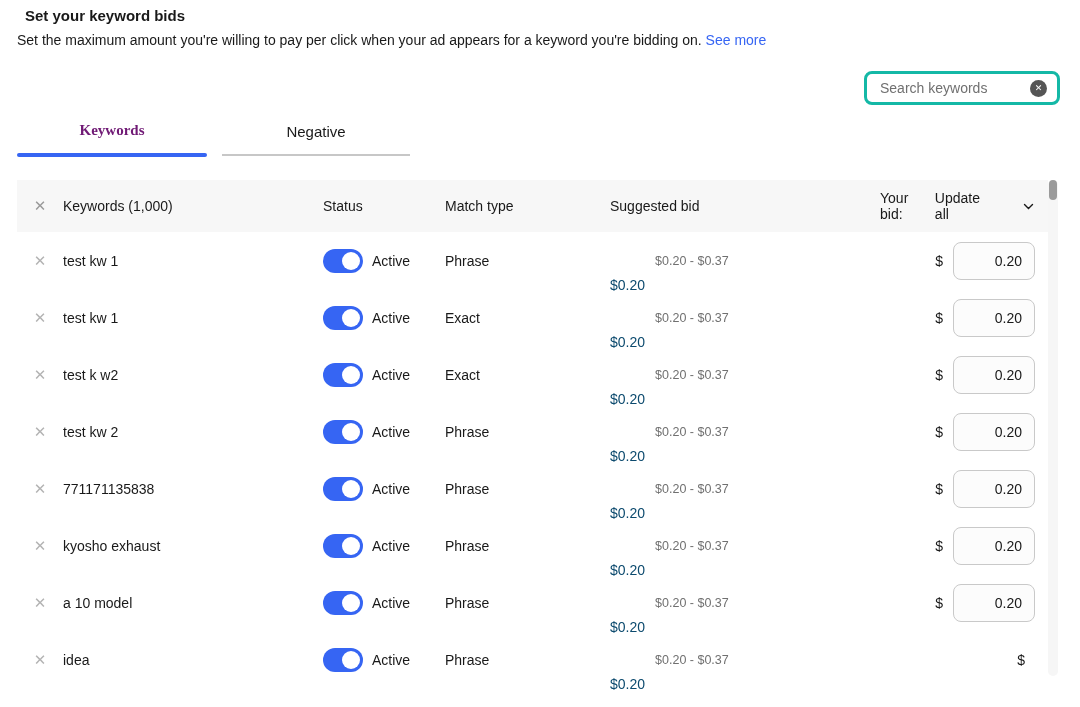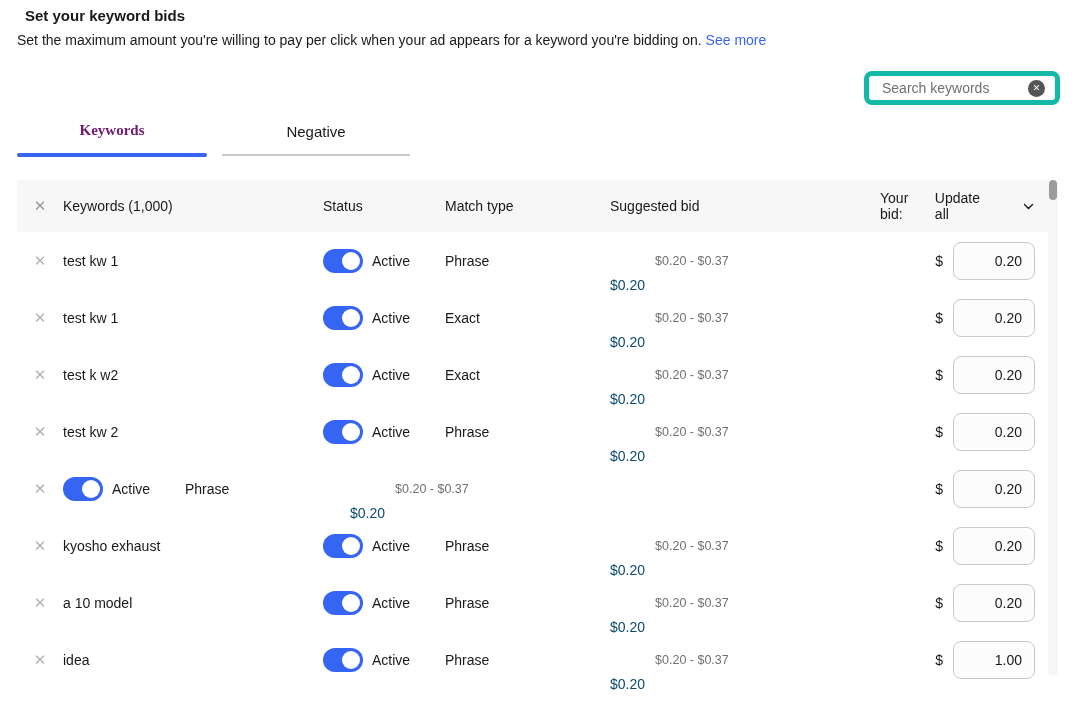--- a/index.html
+++ b/index.html
@@ -7,21 +7,21 @@
     font-family:"Liberation Sans", sans-serif; color:#191919; }
   .page { position:relative; width:1080px; height:707px; overflow:hidden; }
 
   
   .page-title { position:absolute; left:17px; top:7px; font-size:15px; font-weight:700;margin-left:8px; }
   .page-subtitle { position:absolute; left:17px; top:32px; font-size:14px; color:#191919; }
   .link { color:#3665f3; cursor:pointer; text-decoration:none; }
 
   
   .search-box { position:absolute; left:864px; top:71px; width:196px; height:34px;
-    border:5px solid #14b8a6; border-radius:8px; background:#fff;
+    border:3px solid #14b8a6; border-radius:8px; background:#fff;
     display:flex; align-items:center; padding:0 10px 0 13px; }
   .search-box input { flex:1; border:none; outline:none; font-size:14px; color:#191919;
     font-family:"Liberation Sans", sans-serif; background:transparent; min-width:0; }
   .search-box input::placeholder { color:#707070; }
   .clear-btn { width:17px; height:17px; border-radius:50%; background:#555555;
     color:#ffffff; font-size:9px; line-height:17px; text-align:center; cursor:pointer; flex:0 0 auto; }
 
   
   .tabs { position:absolute; left:17px; top:122px; display:flex; gap:15px; align-items:flex-end; }
   .tab { text-align:center; cursor:pointer; }
@@ -231,20 +231,23 @@
     <div class="col col-yourbid">
       <span class="currency">$</span>
       <input class="bid-input" type="text" value="0.20" style="">
     </div>
   </div>
 
   <div class="row">
     <div class="col col-remove">
       <span class="x-icon">✕</span>
     </div>
+    <div class="col col-keyword">
+      <span>771171135838</span>
+    </div>
     <div class="col col-status">
       <span class="toggle">
               <span class="knob"></span>
             </span>
       <span class="status-label">Active</span>
     </div>
     <div class="col col-match">
       <span>Phrase</span>
     </div>
     <div class="col col-suggested">
@@ -324,21 +327,20 @@
     </div>
     <div class="col col-match">
       <span>Phrase</span>
     </div>
     <div class="col col-suggested">
       <span class="sug-value">$0.20</span>
       <span class="sug-range">$0.20 - $0.37</span>
     </div>
     <div class="col col-yourbid">
       <span class="currency">$</span>
-      <input class="bid-input" type="text" value="1.00" style="">
     </div>
   </div>
 </div>
   </div>
 
   <div class="scroll-track">
     <div class="scroll-thumb"></div>
   </div>
 
 </div>

